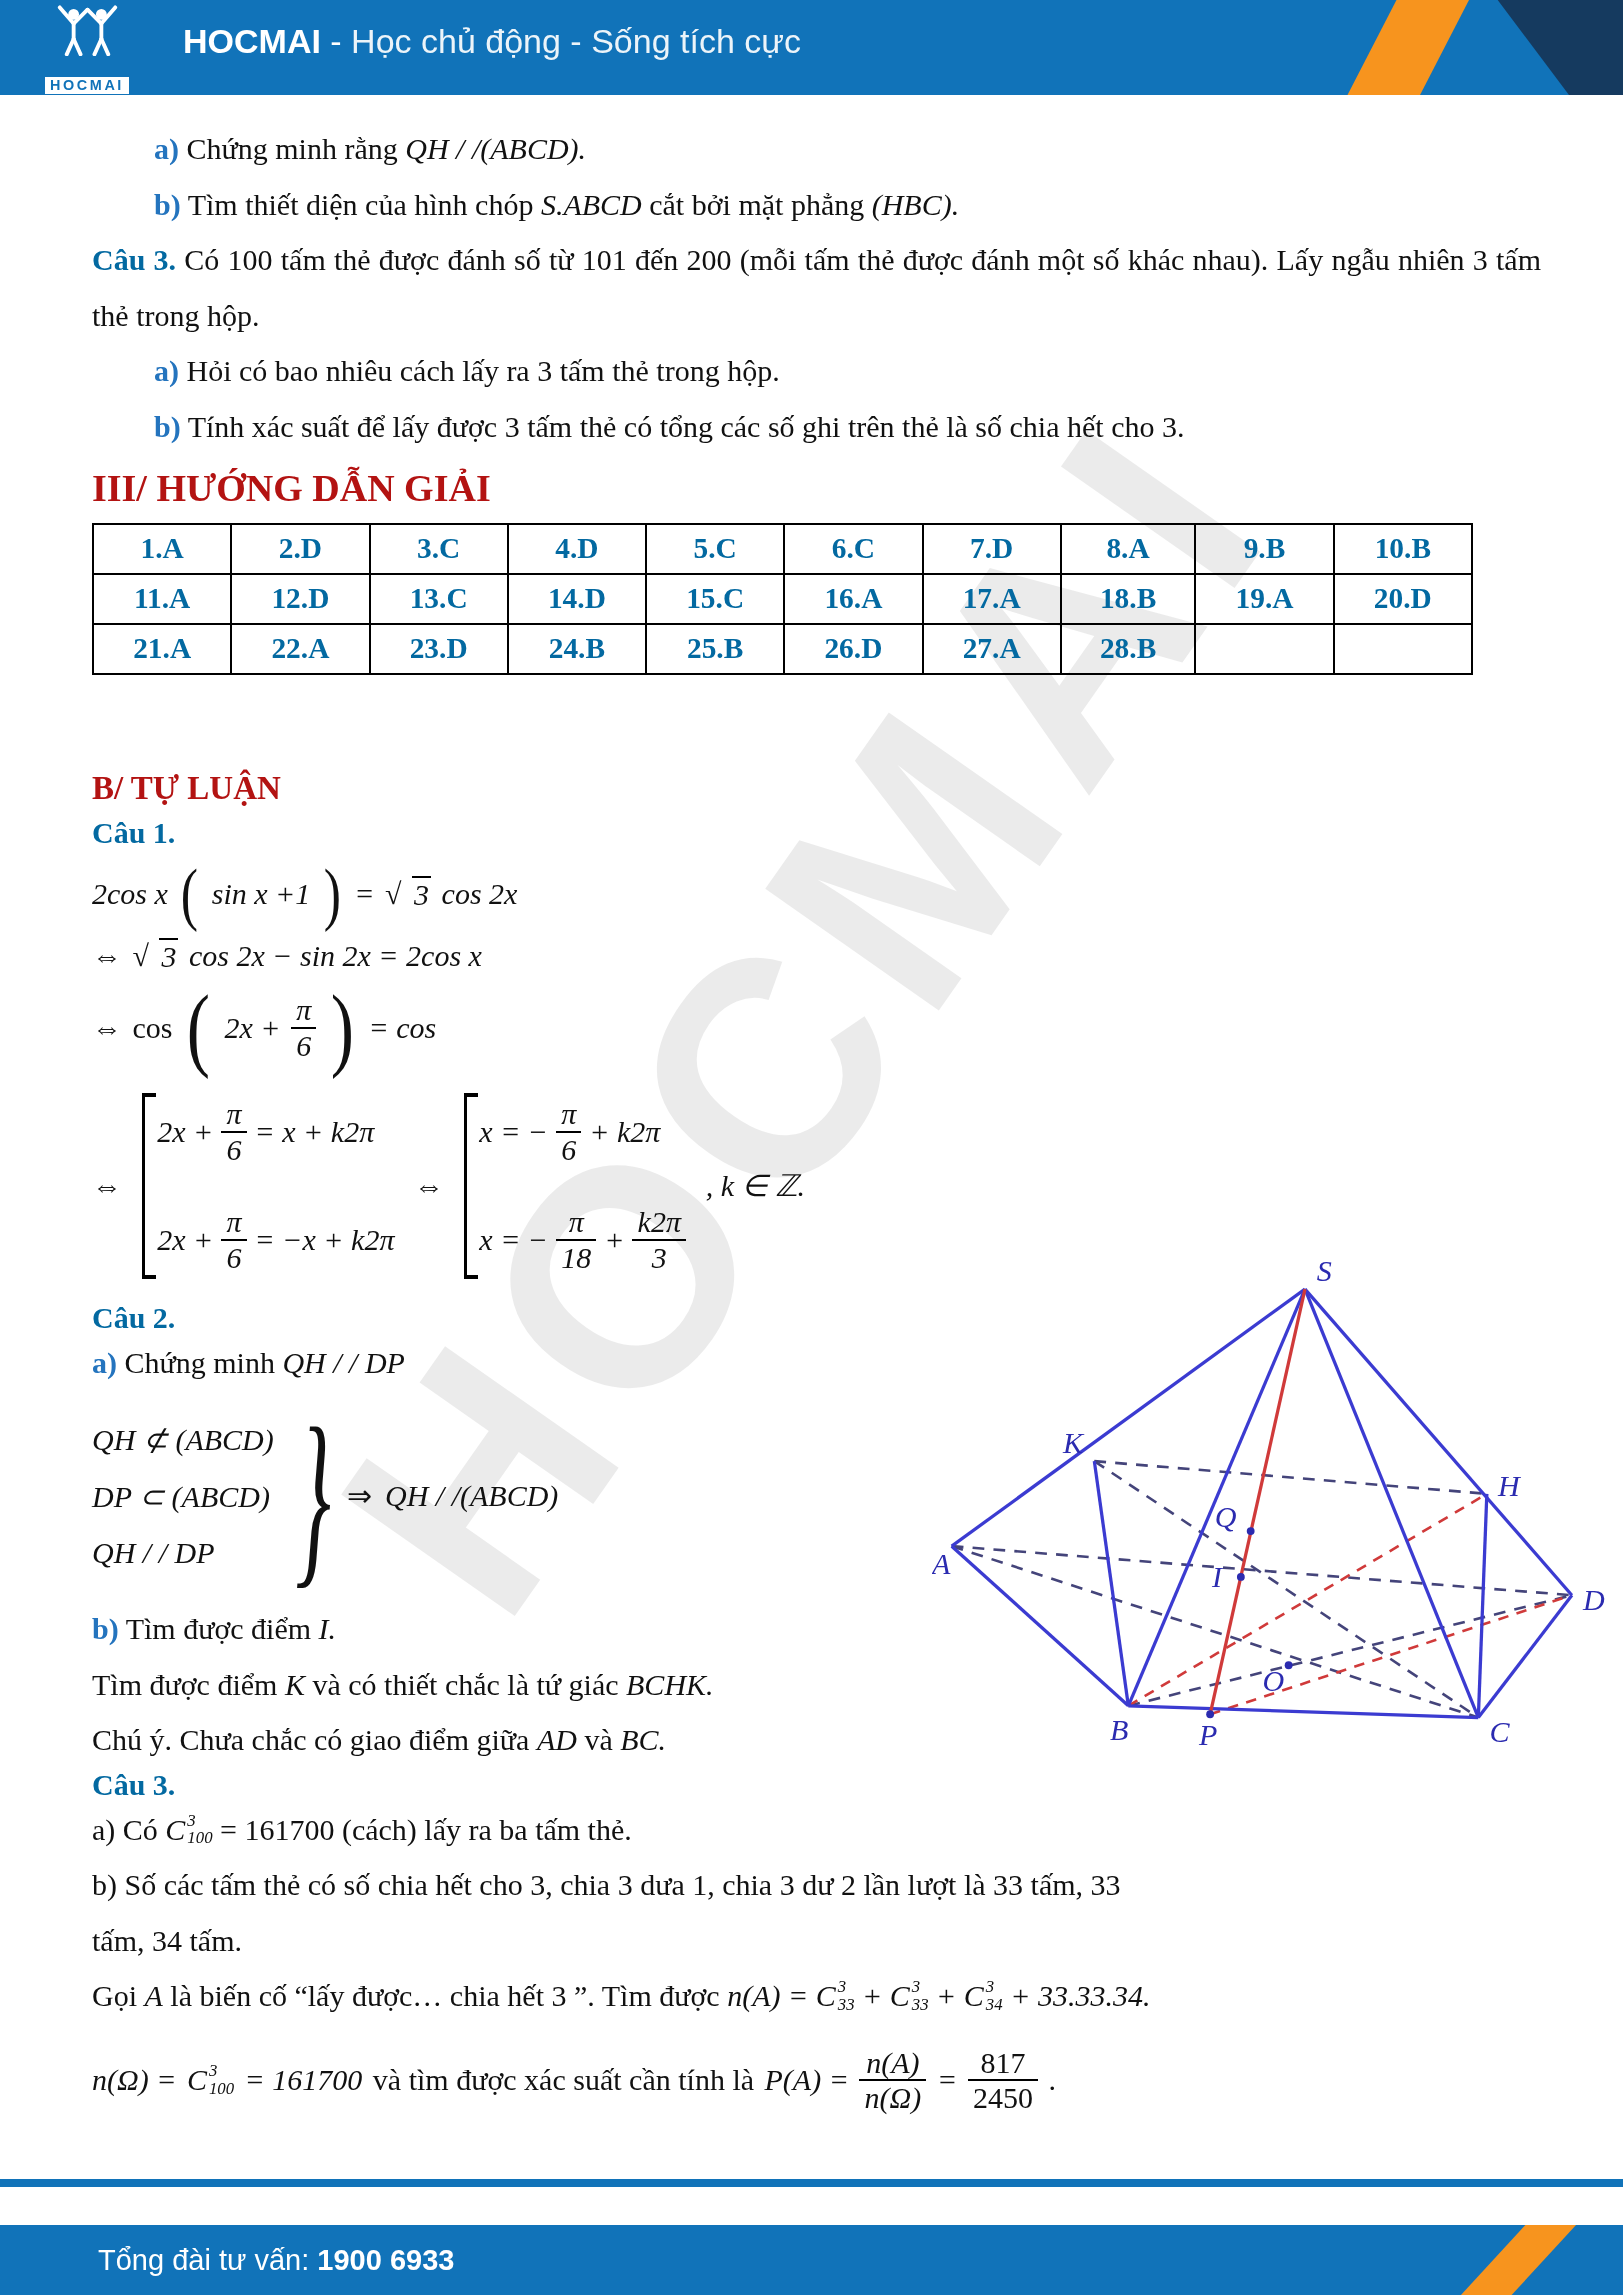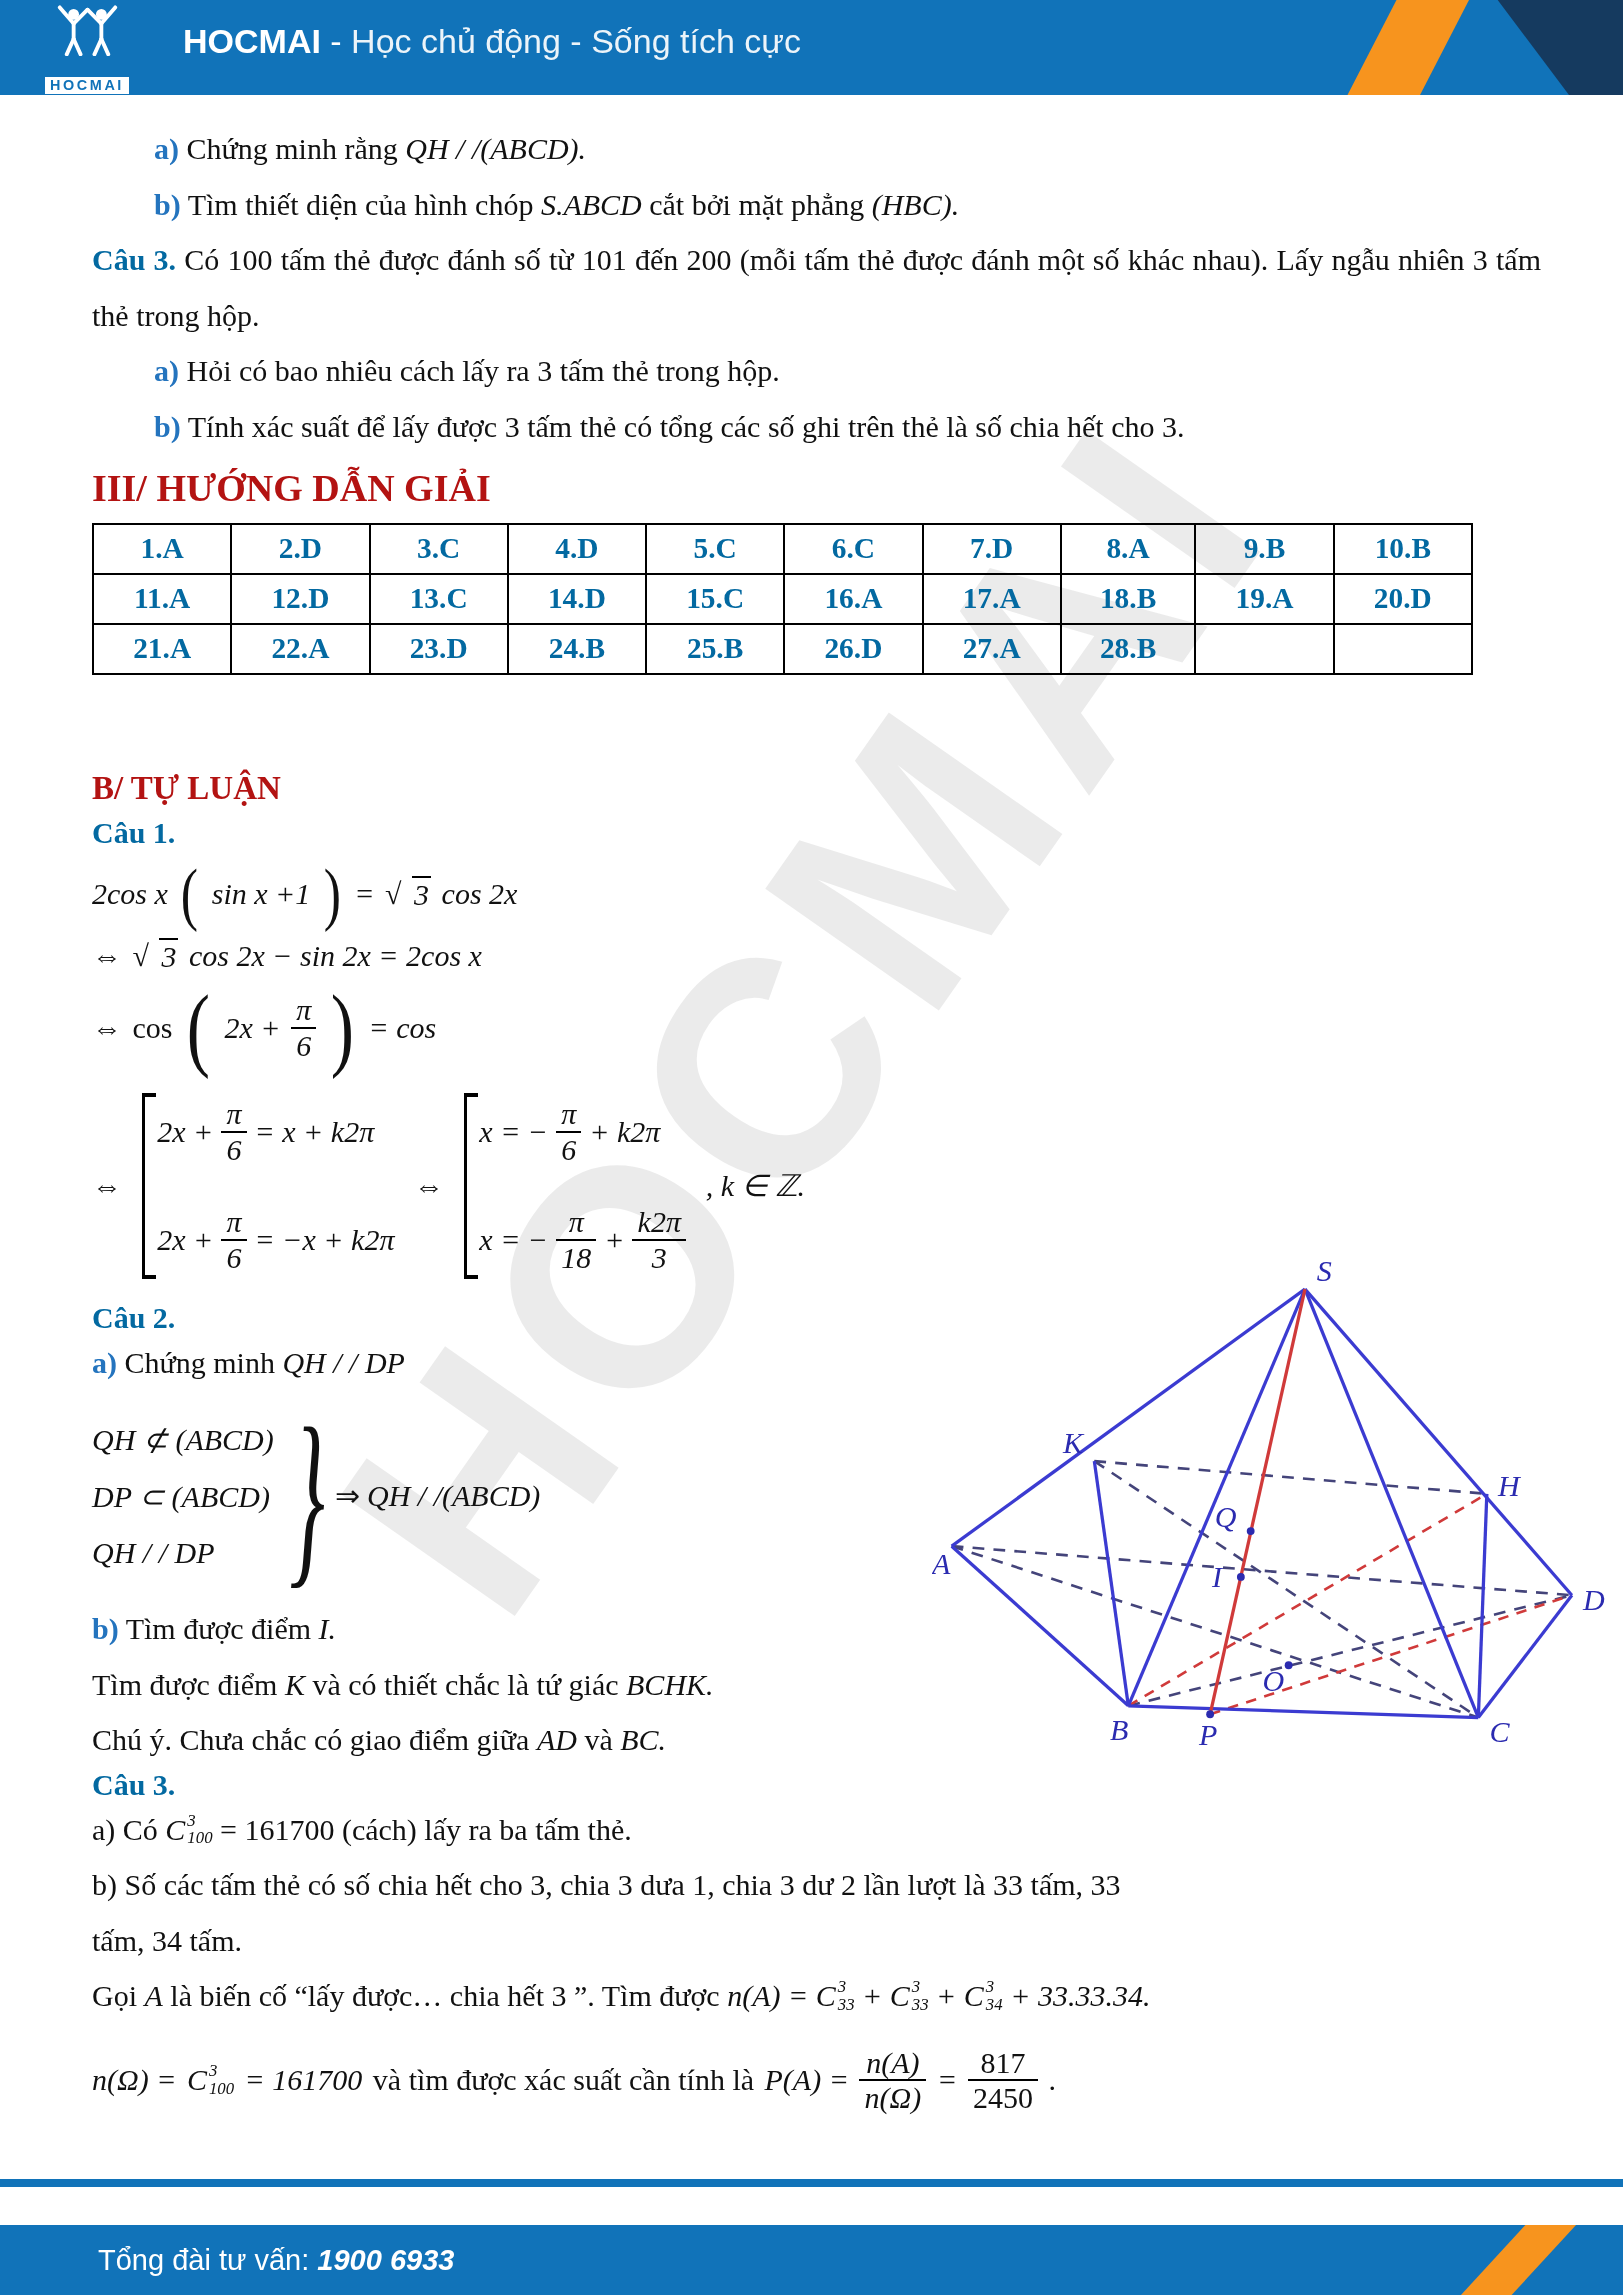--- a/index.html
+++ b/index.html
@@ -56,21 +56,21 @@
   .cnk{display:inline-flex;align-items:center;font-style:italic;}
   .cnk .stack{display:inline-flex;flex-direction:column;font-size:.56em;line-height:1.05;margin-left:2px;font-style:italic;}
   .narrow{max-width:870px;}
   
   .fig{position:absolute;left:932px;top:1240px;width:691px;height:507px;z-index:1;}
   
   .footer-line{position:absolute;left:0;right:0;top:2179px;height:7.9px;background:#1173b9;z-index:3;}
   .footer{position:absolute;left:0;right:0;top:2225px;bottom:0;background:#1173b9;z-index:3;}
   .footer-text{position:absolute;left:98px;top:50%;transform:translateY(-50%);color:#fff;
                font-family:"Liberation Sans",sans-serif;font-size:29px;}
-  .footer-text .phone{font-weight:bold;font-style:italic;}
+  .footer-text .phone{font-weight:bold;}
   .ftr-deco{position:absolute;right:36px;top:0;bottom:0;width:137px;background:#f7941e;
             clip-path:polygon(55% 0,92% 0,45% 100%,8% 100%);}
 </style>
 </head>
 <body>
 
 <div class="page">
 
   <div class="header">
     <div class="logo">
@@ -234,21 +234,21 @@
             </span>
         </span>
       </span>
       <span>, k ∈ ℤ.</span>
     </div>
 
     <div class="q-title">Câu 2.</div>
 
     <p class="pline"><span class="lab">a)</span> <span>Chứng minh</span> <span class="fml">QH / / DP</span></p>
 
-    <div class="m fml" style="gap:7px;margin:17px 0">
+    <div class="m fml" style="gap:13px;margin:17px 0">
       <span class="prem-col">
         <span>QH ⊄ (ABCD)</span>
         <span>DP ⊂ (ABCD)</span>
         <span>QH / / DP</span>
       </span>
       <span class="rbrace">}</span>
       <span class="rm">⇒</span>
       <span>QH / /(ABCD)</span>
     </div>
 

